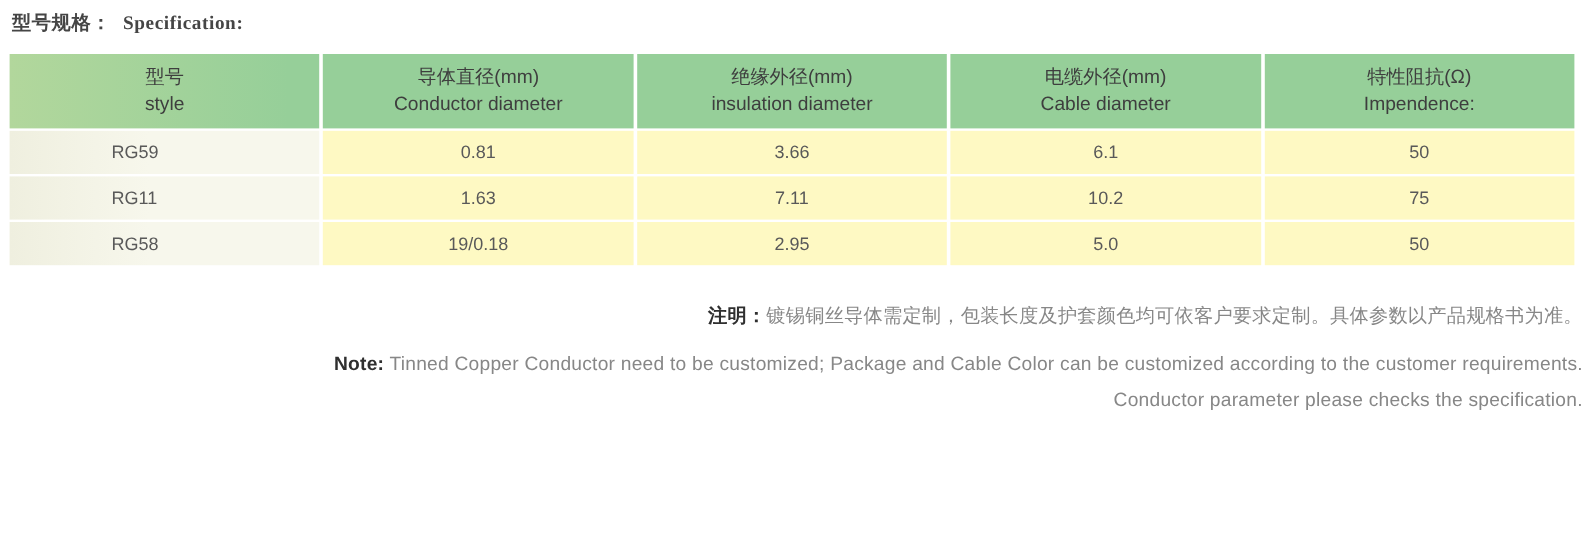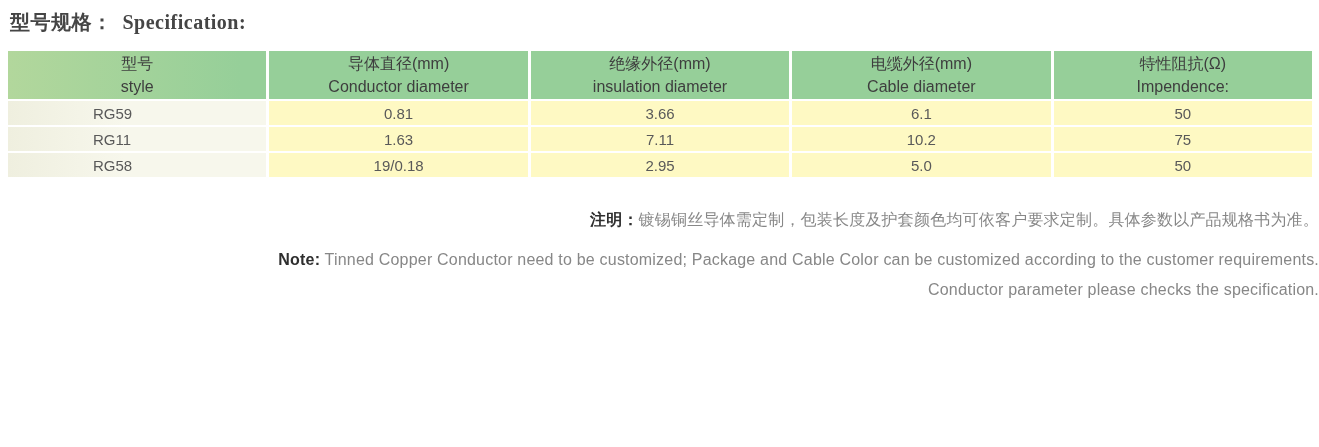--- a/index.html
+++ b/index.html
@@ -14,48 +14,48 @@
   .page {
     position: relative;
     width: 1319px;
     height: 447px;
   }
   
   .title {
     margin: 9px 0 0 10px;
     font-family: "Liberation Serif", "DejaVu Serif", serif;
     font-weight: bold;
-    font-size: 20px;
+    font-size: 16px;
     color: #454545;
     letter-spacing: 0.5px;
   }
   .title .zh { margin-right: 10px; }
   
   table.spec {
     margin: 13px 0 0 5px;
     width: 1310px;
     table-layout: fixed;
     border-collapse: separate;
     border-spacing: 3px 2px;
   }
   table.spec th {
     background: #96cf99;
-    height: 48px;
+    height: 62px;
     font-weight: normal;
     text-align: center;
     vertical-align: middle;
     color: #3e3e3e;
     font-size: 16px;
     line-height: 23px;
   }
   table.spec th:first-child {
     background: linear-gradient(90deg, #b2d79c 0%, #96cf99 90%);
   }
   table.spec td {
-    height: 24px;
+    height: 36px;
     text-align: center;
     vertical-align: middle;
     font-size: 15px;
     color: #595959;
   }
   table.spec tr.odd td { background: #fef9c3; }
   table.spec tr.even td { background: #ffffff; }
   table.spec tr.odd td:first-child {
     background: linear-gradient(90deg, #efefdf 0%, #f7f7ec 45%);
   }

